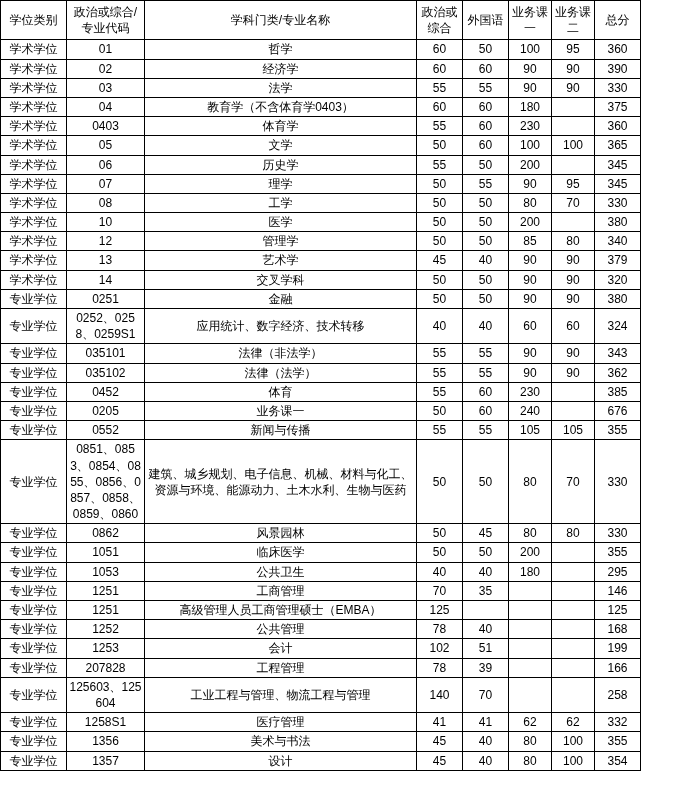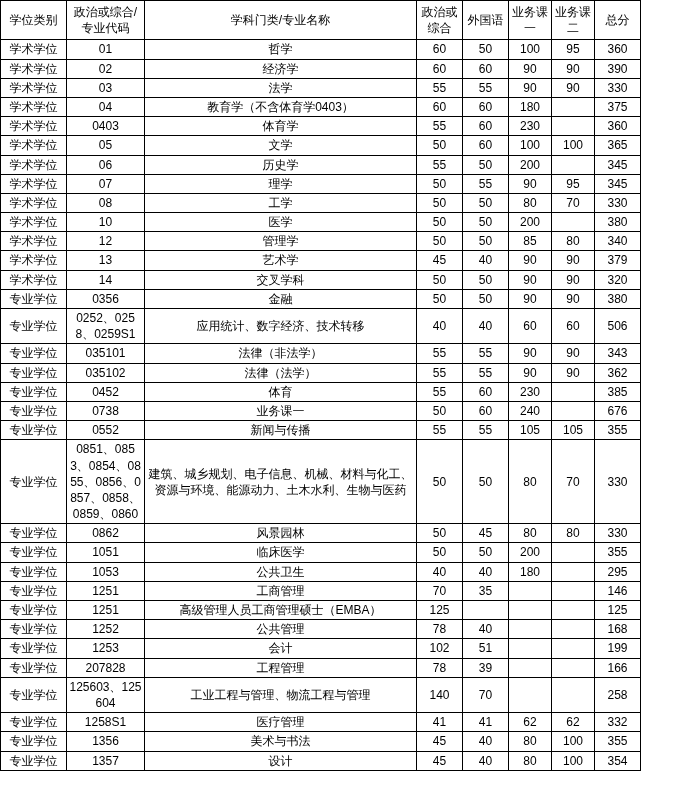--- a/index.html
+++ b/index.html
@@ -196,37 +196,37 @@
         <td class="cell-v">14</td>
         <td class="cell-name">交叉学科</td>
         <td class="cell-v">50</td>
         <td class="cell-v">50</td>
         <td class="cell-v">90</td>
         <td class="cell-v">90</td>
         <td class="cell-v">320</td>
       </tr>
       <tr>
         <td class="cell-cat">专业学位</td>
-        <td class="cell-v">0356</td>
+        <td class="cell-v">0251</td>
         <td class="cell-name">金融</td>
         <td class="cell-v">50</td>
         <td class="cell-v">50</td>
         <td class="cell-v">90</td>
         <td class="cell-v">90</td>
         <td class="cell-v">380</td>
       </tr>
       <tr>
         <td class="cell-cat">专业学位</td>
         <td class="cell-v">0252、0258、0259S1</td>
         <td class="cell-name">应用统计、数字经济、技术转移</td>
         <td class="cell-v">40</td>
         <td class="cell-v">40</td>
         <td class="cell-v">60</td>
         <td class="cell-v">60</td>
-        <td class="cell-v">506</td>
+        <td class="cell-v">324</td>
       </tr>
       <tr>
         <td class="cell-cat">专业学位</td>
         <td class="cell-v">035101</td>
         <td class="cell-name">法律（非法学）</td>
         <td class="cell-v">55</td>
         <td class="cell-v">55</td>
         <td class="cell-v">90</td>
         <td class="cell-v">90</td>
         <td class="cell-v">343</td>
@@ -246,21 +246,21 @@
         <td class="cell-v">0452</td>
         <td class="cell-name">体育</td>
         <td class="cell-v">55</td>
         <td class="cell-v">60</td>
         <td class="cell-v">230</td>
         <td class="cell-v"></td>
         <td class="cell-v">385</td>
       </tr>
       <tr>
         <td class="cell-cat">专业学位</td>
-        <td class="cell-v">0738</td>
+        <td class="cell-v">0205</td>
         <td class="cell-name">业务课一</td>
         <td class="cell-v">50</td>
         <td class="cell-v">60</td>
         <td class="cell-v">240</td>
         <td class="cell-v"></td>
         <td class="cell-v">676</td>
       </tr>
       <tr>
         <td class="cell-cat">专业学位</td>
         <td class="cell-v">0552</td>

